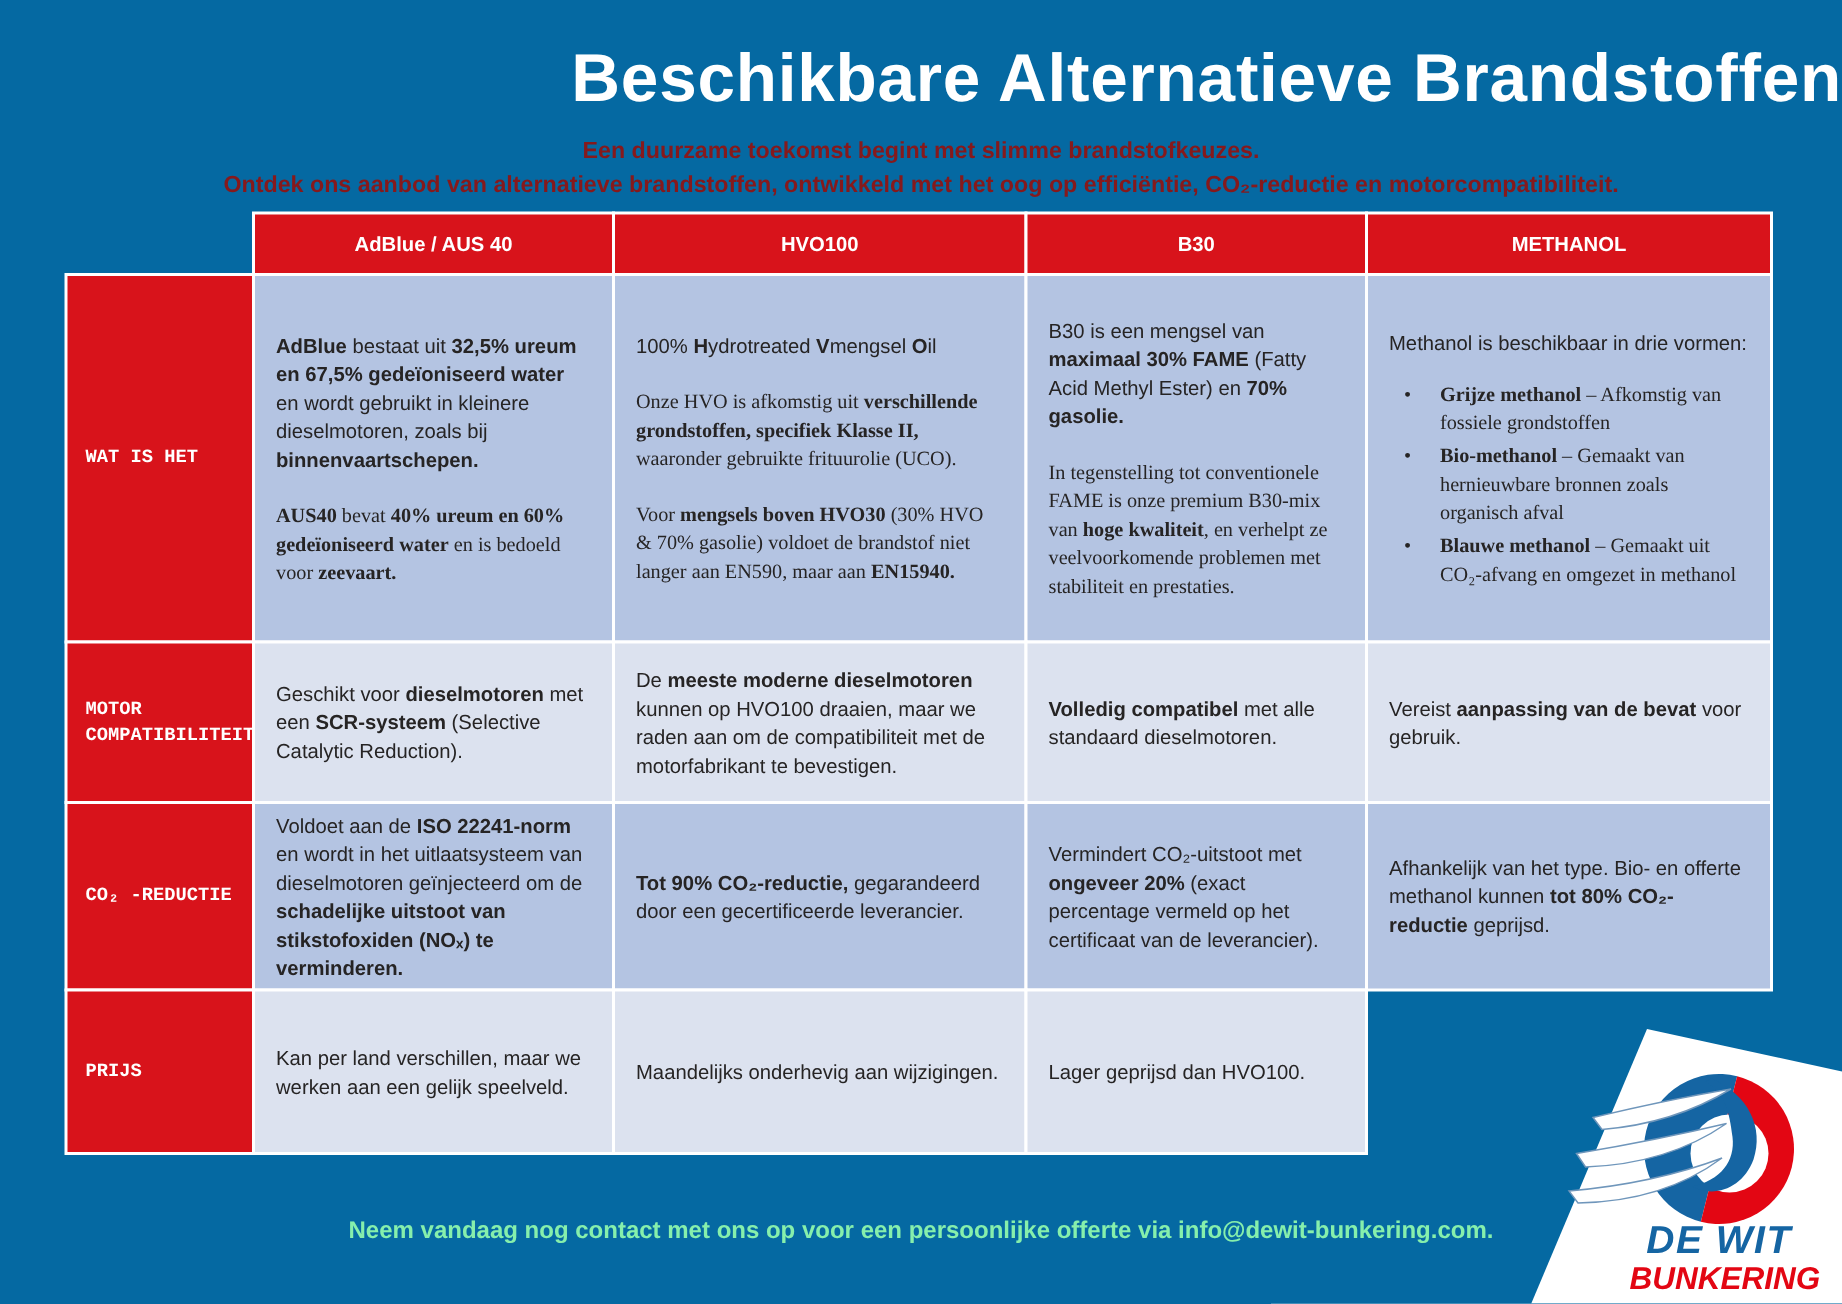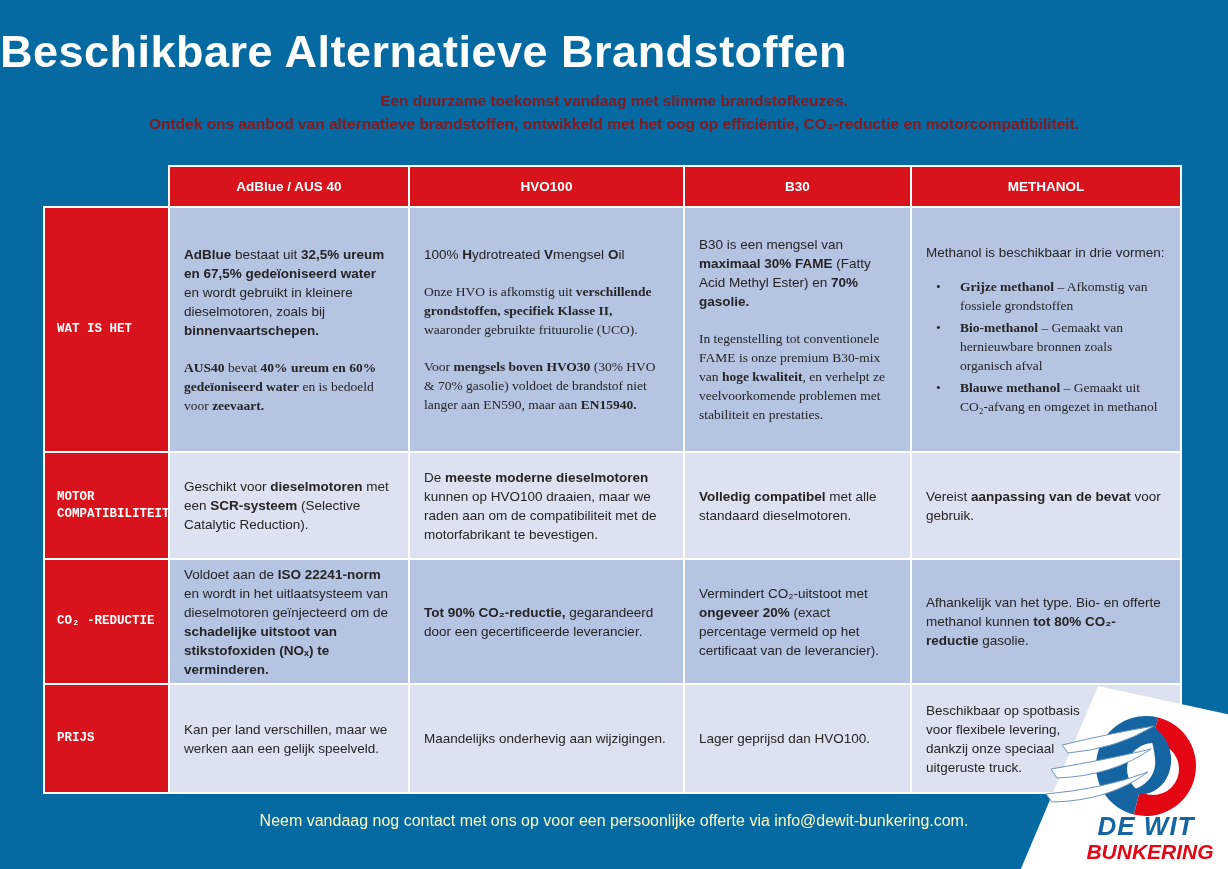--- a/index.html
+++ b/index.html
@@ -1,54 +1,54 @@
 <!DOCTYPE html>
 <html><head>
 <meta charset="utf-8">
 <style>
   html,body{margin:0;padding:0;}
   .page{position:relative;width:1228px;height:869px;background:#0569a2;overflow:hidden;
         font-family:"Liberation Sans","DejaVu Sans",sans-serif;}
-  .title{position:absolute;top:26px;left:0;width:100%;text-align:left;color:#ffffff;
+  .title{position:absolute;top:26px;left:0;width:100%;text-align:right;color:#ffffff;
          font-size:45px;font-weight:bold;letter-spacing:0.5px;}
   .sub{position:absolute;left:0;width:100%;text-align:center;color:#86191c;font-weight:bold;font-size:15.5px;}
   .sub1{top:92px}
   .sub2{top:115px}
 
   .grid{position:absolute;left:45px;top:143px;display:grid;
         grid-template-columns:123px 238px 273px 225px 268px;
-        grid-template-rows:39px 243px 105px 123px 107px;gap:2px;margin-top:24px;}
+        grid-template-rows:39px 243px 105px 123px 107px;gap:2px;}
   .corner{background:transparent;}
   .colhead{background:#d8131b;color:#ffffff;font-weight:bold;font-size:13.5px;
            display:flex;align-items:center;justify-content:center;box-shadow:0 0 0 2px #ffffff;}
   .rowhead{background:#d8131b;color:#ffffff;font-weight:bold;font-size:12.5px;line-height:17px;
            display:flex;align-items:center;padding:0 6px 0 12px;box-shadow:0 0 0 2px #ffffff;font-family:Liberation Mono, monospace;}
   .cell{background:#b4c4e2;color:#262424;font-size:13.5px;line-height:19px;
         display:flex;flex-direction:column;justify-content:center;
         padding:10px 14px;box-shadow:0 0 0 2px #ffffff;}
   .cell.light{background:#dce2ef;}
   .cell.pad-logo{padding-right:90px;}
 
   .blk+.blk{margin-top:18px;font-family:Liberation Serif, serif;}
   .blk.p+.blk.li{margin-top:15px;}
   .blk.li+.blk.li{margin-top:3px;}
   .blk.li{display:flex;padding-left:10px;}
   .bullet{flex:none;width:24px;}
 
-  .footer{position:absolute;top:812px;left:0;width:100%;text-align:center;color:#fef9c3;
-          font-weight:normal;font-size:16px;}
+  .footer{position:absolute;top:812px;left:0;width:100%;text-align:center;color:#86efac;
+          font-weight:bold;font-size:16px;}
   .logo{position:absolute;left:0;top:0;pointer-events:none;}
 </style>
 </head>
 <body>
 
 <div class="page">
 
   <div class="title">Beschikbare Alternatieve Brandstoffen</div>
-  <div class="sub sub1">Een duurzame toekomst vandaag met slimme brandstofkeuzes.</div>
+  <div class="sub sub1">Een duurzame toekomst begint met slimme brandstofkeuzes.</div>
   <div class="sub sub2">Ontdek ons aanbod van alternatieve brandstoffen, ontwikkeld met het oog op efficiëntie, CO₂-reductie en motorcompatibiliteit.</div>
 
   <div class="grid">
     <div class="corner"></div>
     <div class="colhead">AdBlue / AUS 40</div>
     <div class="colhead">HVO100</div>
     <div class="colhead">B30</div>
     <div class="colhead">METHANOL</div>
 
     <div class="rowhead">WAT IS HET</div>
@@ -99,35 +99,32 @@
     <div class="cell">
         <div class="blk p"><span>Voldoet aan de </span><b>ISO 22241-norm</b><span> en wordt in het uitlaatsysteem van dieselmotoren geïnjecteerd om de </span><b>schadelijke uitstoot van stikstofoxiden (NOₓ) te verminderen.</b></div>
       </div>
     <div class="cell">
         <div class="blk p"><b>Tot 90% CO₂-reductie,</b><span> gegarandeerd door een gecertificeerde leverancier.</span></div>
       </div>
     <div class="cell">
         <div class="blk p"><span>Vermindert CO₂-uitstoot met </span><b>ongeveer 20%</b><span> (exact percentage vermeld op het certificaat van de leverancier).</span></div>
       </div>
     <div class="cell">
-        <div class="blk p"><span>Afhankelijk van het type. Bio- en offerte methanol kunnen </span><b>tot 80% CO₂-reductie</b><span> gasolie.</span></div>
+        <div class="blk p"><span>Afhankelijk van het type. Bio- en offerte methanol kunnen </span><b>tot 80% CO₂-reductie</b><span> geprijsd.</span></div>
       </div>
 
     <div class="rowhead">PRIJS</div>
     <div class="cell light">
         <div class="blk p"><span>Kan per land verschillen, maar we werken aan een gelijk speelveld.</span></div>
       </div>
     <div class="cell light">
         <div class="blk p"><span>Maandelijks onderhevig aan wijzigingen.</span></div>
       </div>
     <div class="cell light">
         <div class="blk p"><span>Lager geprijsd dan HVO100.</span></div>
-      </div>
-    <div class="cell light pad-logo">
-        <div class="blk p"><span>Beschikbaar op spotbasis voor flexibele levering, dankzij onze speciaal uitgeruste truck.</span></div>
       </div>
   </div>
 
   <div class="footer">Neem vandaag nog contact met ons op voor een persoonlijke offerte via info@dewit-bunkering.com.</div>
 
   <svg class="logo" width="1228" height="869" viewBox="0 0 1228 869">
     <polygon points="1098,686 1268,723 1234,918 1012,890" fill="#ffffff"></polygon>
     <g transform="rotate(14 1146 766)">
       <path d="M1146,716 A50,50 0 0,0 1146,816 Z" fill="#1565a3"></path>
       <path d="M1146,716 A50,50 0 0,1 1146,816 Z" fill="#e30613"></path>

